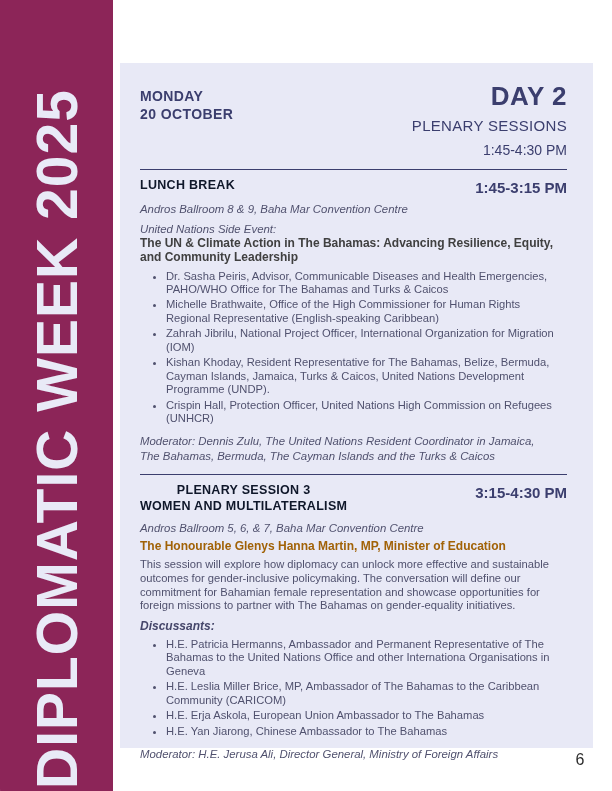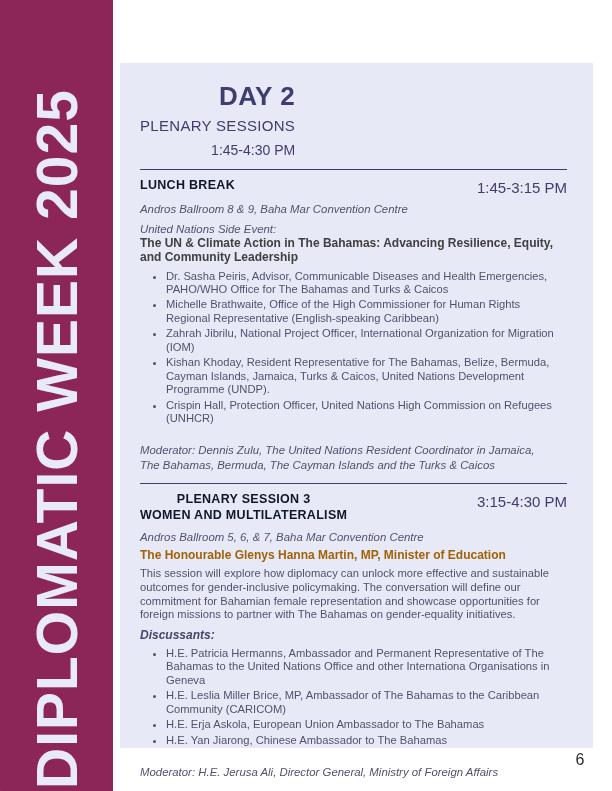--- a/index.html
+++ b/index.html
@@ -27,42 +27,46 @@
   .header-row{display:flex;justify-content:space-between;}
   .h-left{font-size:14px;font-weight:800;color:#3b3e6e;line-height:1.28;letter-spacing:.4px;padding-top:5px;}
   .h-right{text-align:right;color:#3b3e6e;}
   .day-number{font-size:26px;font-weight:800;letter-spacing:.5px;line-height:1;}
   .session-type{font-size:15px;margin-top:8px;letter-spacing:.3px;font-weight:400;text-align:right;}
   .time-range{font-size:14px;margin-top:8px;font-weight:400;}
   .rule{border:none;border-top:1.5px solid #3b3e6e;margin:11px 0 9px 0;}
   .sec-head{display:flex;justify-content:space-between;align-items:flex-start;}
   .sec-title{font-size:12.5px;font-weight:800;color:#0f172a;letter-spacing:.3px;line-height:1.1;text-align:center;}
   .sec-title .line{display:block;margin-bottom:2px;}
-  .sec-time{font-size:15px;font-weight:400;color:#3b3e6e;white-space:nowrap;}
+  .sec-time{font-size:15px;font-weight:700;color:#3b3e6e;white-space:nowrap;}
   .venue{font-style:italic;font-size:11.4px;margin-top:7px;}
   .side-event{font-style:italic;font-size:11.4px;margin-top:8px;}
   .event-title{font-size:12px;font-weight:800;color:#404040;margin-top:2px;line-height:1.15;max-width:424px;}
   ul.bullets{margin:5px 0 0 0;padding-left:26px;font-size:11.2px;line-height:1.2;}
   ul.bullets li{margin-bottom:2px;}
-  .moderator{font-style:italic;font-size:11.4px;line-height:1.25;margin-top:18px;max-width:398px;}
+  .moderator{font-style:italic;font-size:11.4px;line-height:1.25;margin-top:9px;max-width:398px;}
   .keynote{font-weight:800;font-size:12px;color:#a16207;margin-top:5px;}
   .description{font-size:11.2px;line-height:1.22;margin-top:5px;max-width:430px;}
   .discussants-label{font-weight:800;font-style:italic;font-size:12px;margin-top:6px;color:#45466a;}
   .page-number{position:absolute;left:568px;top:751px;width:24px;text-align:center;font-size:16px;color:#2e2e2e;}
 </style>
 </head>
 <body>
 
 <div class="sidebar">
   <div class="sidebar-title">DIPLOMATIC WEEK 2025</div>
 </div>
 
 <div class="panel">
 
   <div class="header-row">
+    <div class="h-left">
+      <span>MONDAY</span><br>
+      <span>20 OCTOBER</span>
+    </div>
     <div class="h-right">
       <div class="day-number">DAY 2</div>
       <div class="session-type">PLENARY SESSIONS</div>
       <div class="time-range">1:45-4:30 PM</div>
     </div>
   </div>
 
   <hr class="rule">
 
   <div>

